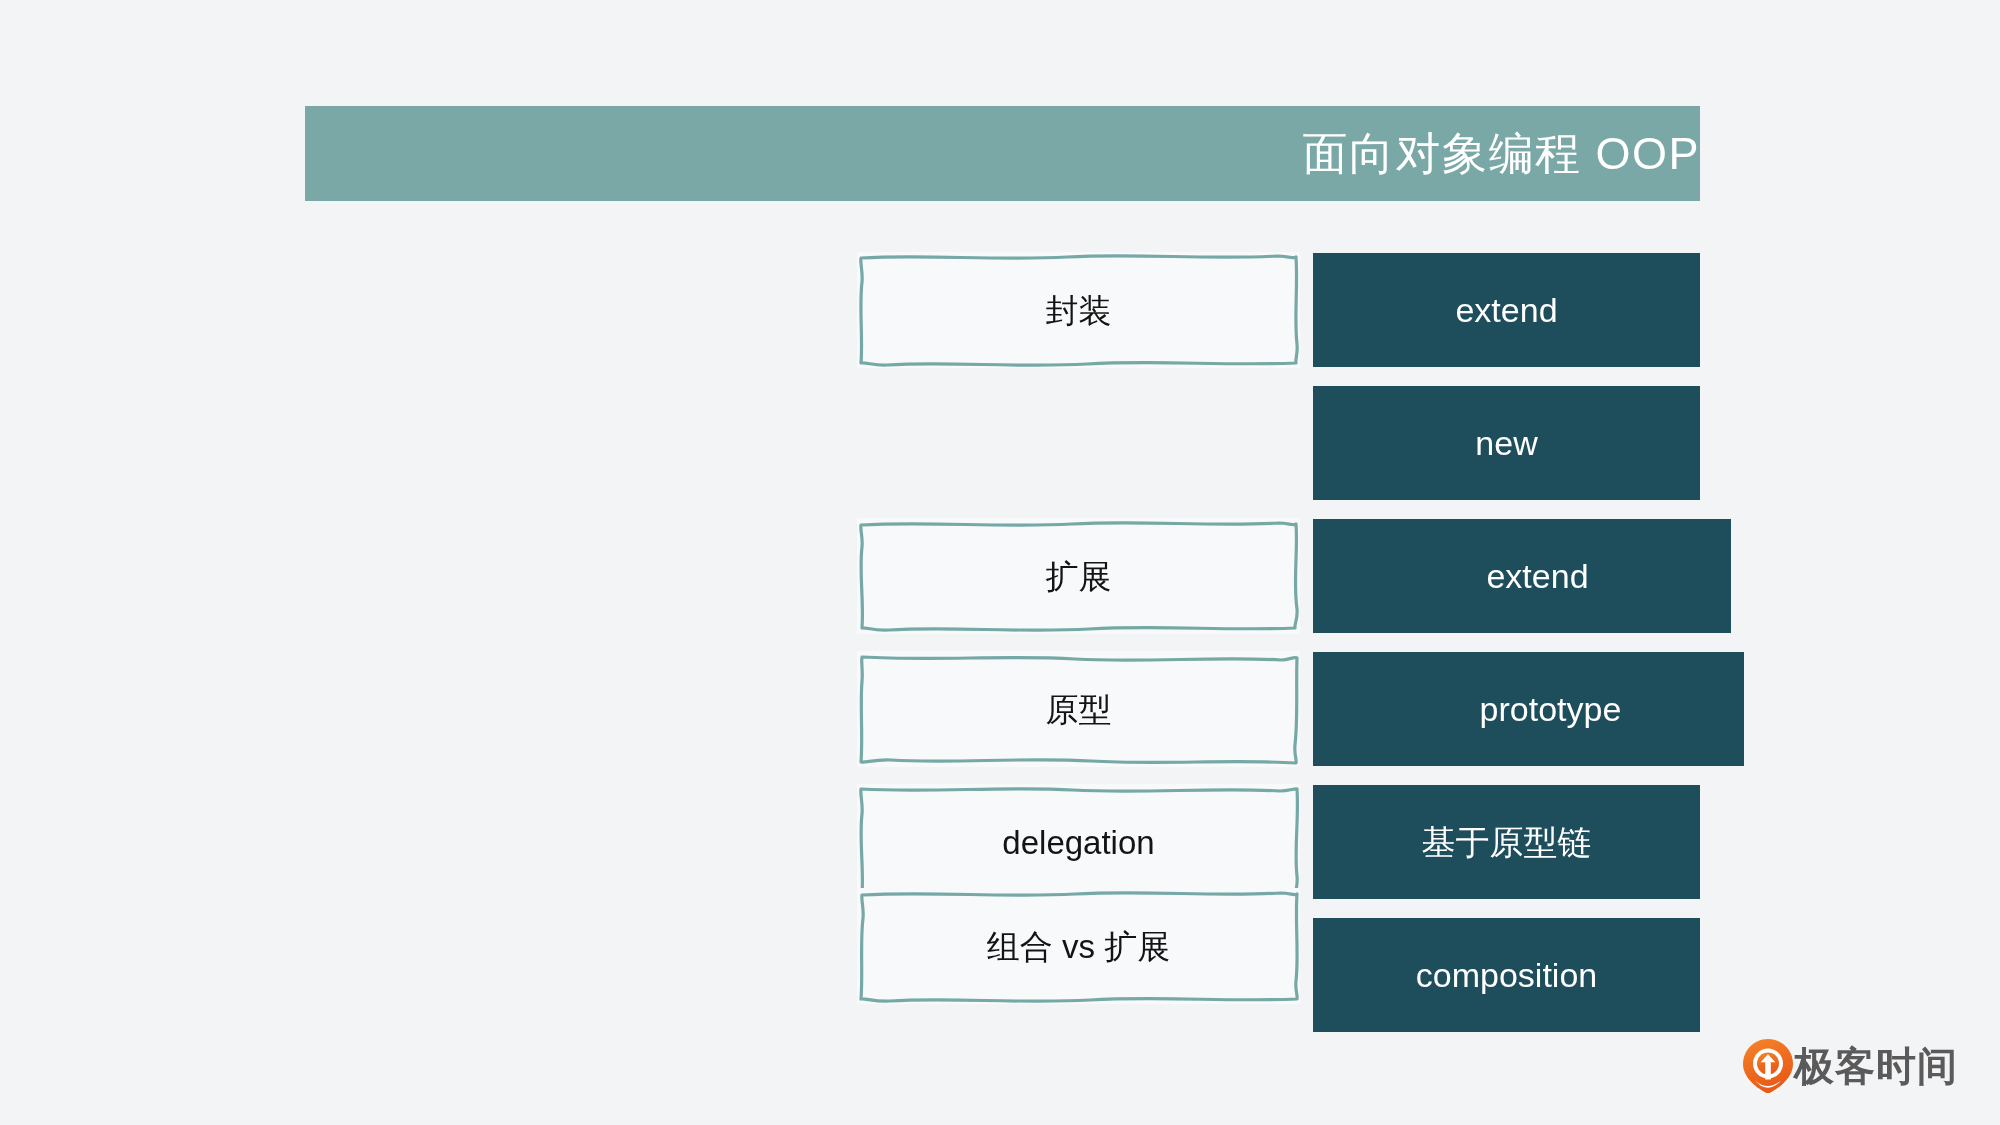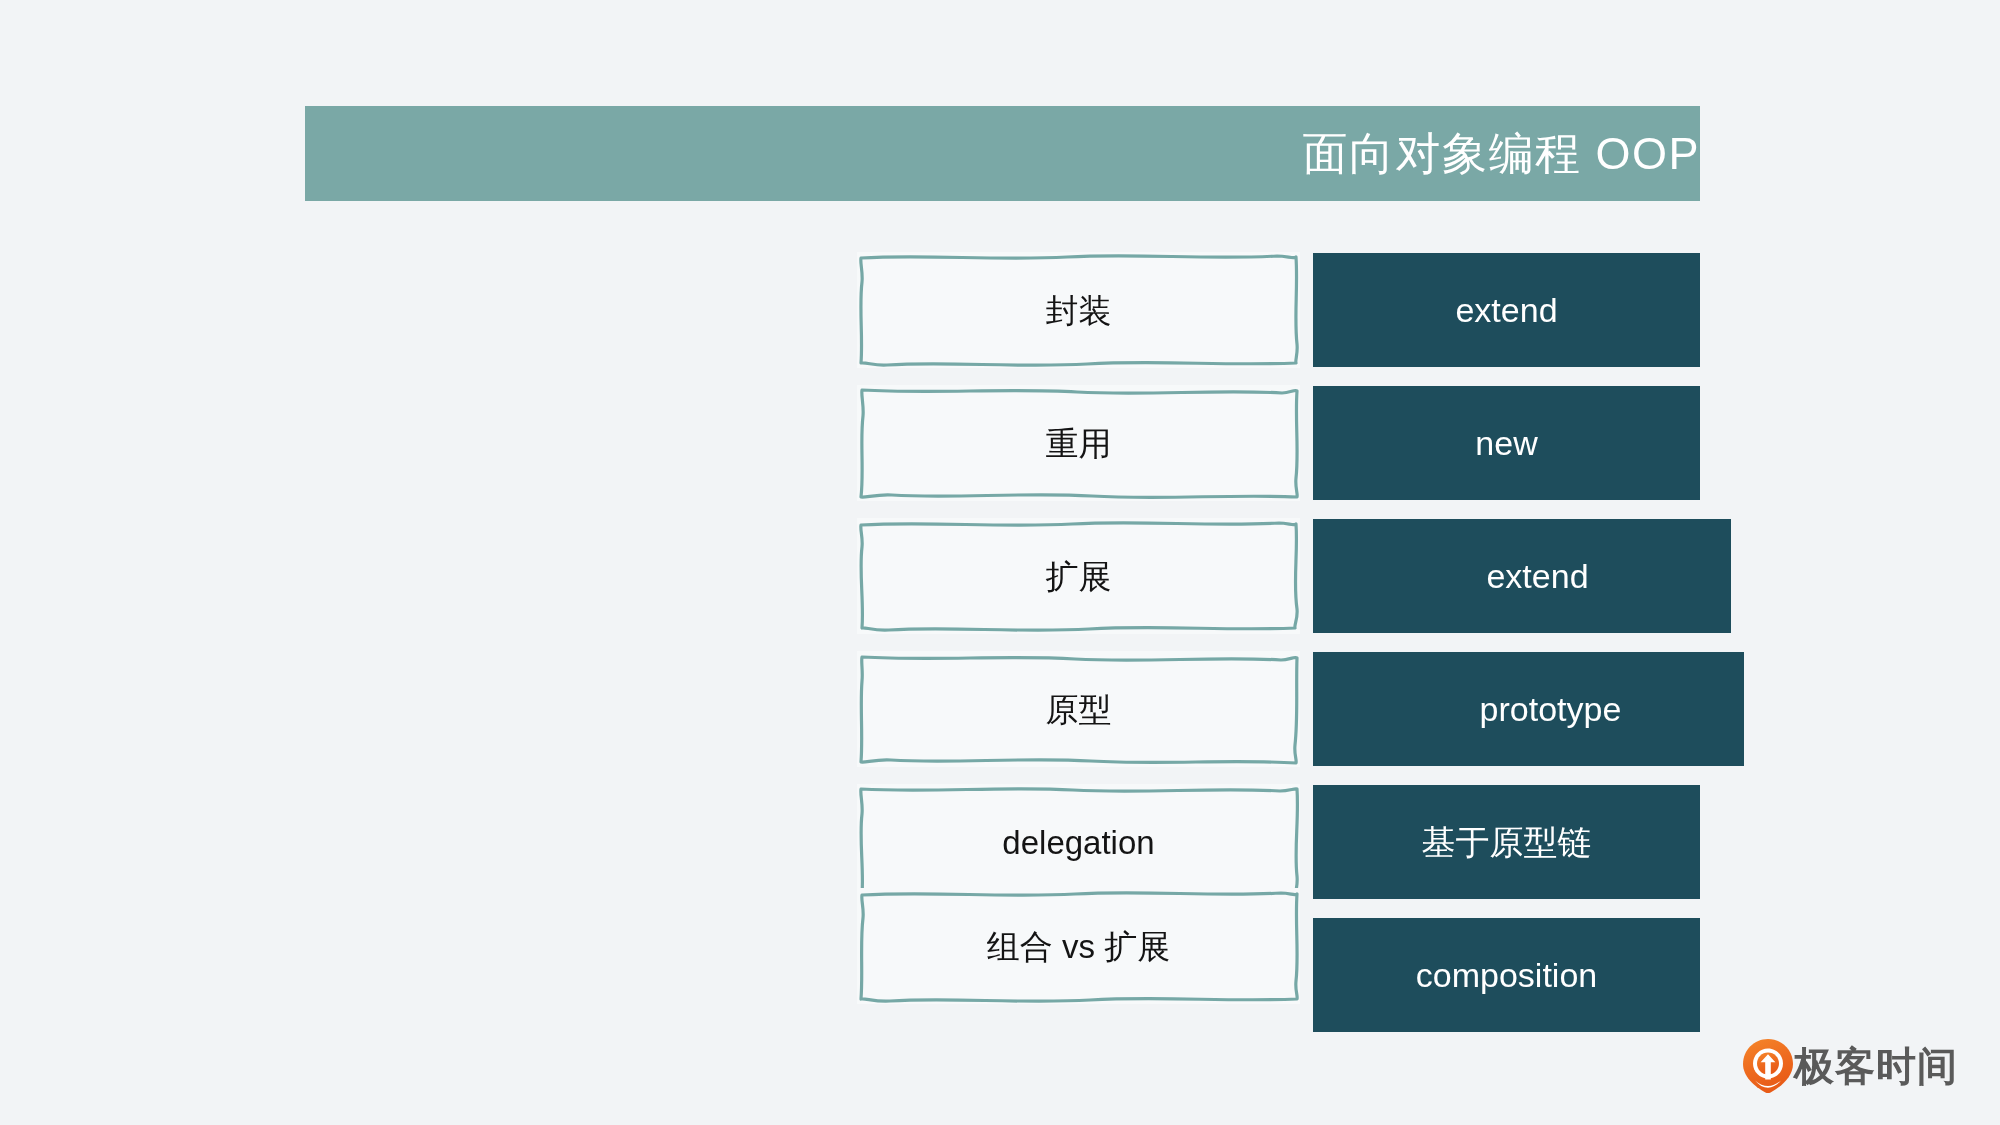--- a/index.html
+++ b/index.html
@@ -179,29 +179,20 @@
       <div class="sketch-box topic-box" id="topic-box-0">
         <svg class="sk-svg" viewBox="0 0 443 116" preserveAspectRatio="none">
           <path d="M4,6 C70,2 140,9 210,5 C280,1 350,8 420,4 C430,4 437,7 439,5
                    C441,35 437,65 440,92 C441,102 438,108 439,111
                    C370,114 300,108 230,112 C160,116 90,109 30,113 C18,114 9,110 4,111
                    C6,85 2,55 5,30 C6,20 3,11 4,6 Z"></path>
         </svg>
         <span class="box-label">封装</span>
       </div>
 
-      <div class="sketch-box topic-box" id="topic-box-1">
-        <svg class="sk-svg" viewBox="0 0 443 116" preserveAspectRatio="none">
-          <path d="M5,5 C75,9 150,3 220,7 C290,11 360,4 425,8 C433,8 438,4 440,6
-                   C438,36 442,66 439,93 C438,103 441,109 440,112
-                   C375,109 305,115 235,111 C165,107 95,114 35,110 C20,109 8,113 4,112
-                   C7,86 3,56 6,31 C7,21 4,10 5,5 Z"></path>
-        </svg>
-        <span class="box-label">重用</span>
-      </div>
 
       <div class="sketch-box topic-box" id="topic-box-3">
         <svg class="sk-svg" viewBox="0 0 443 116" preserveAspectRatio="none">
           <path d="M5,6 C78,10 148,4 218,8 C288,12 358,5 424,9 C432,9 438,5 440,7
                    C439,37 441,67 438,94 C437,104 440,109 439,112
                    C374,108 304,114 234,110 C164,106 94,113 34,109 C19,108 8,112 4,111
                    C6,85 3,55 5,30 C6,20 4,11 5,6 Z"></path>
         </svg>
         <span class="box-label">原型</span>
       </div>

